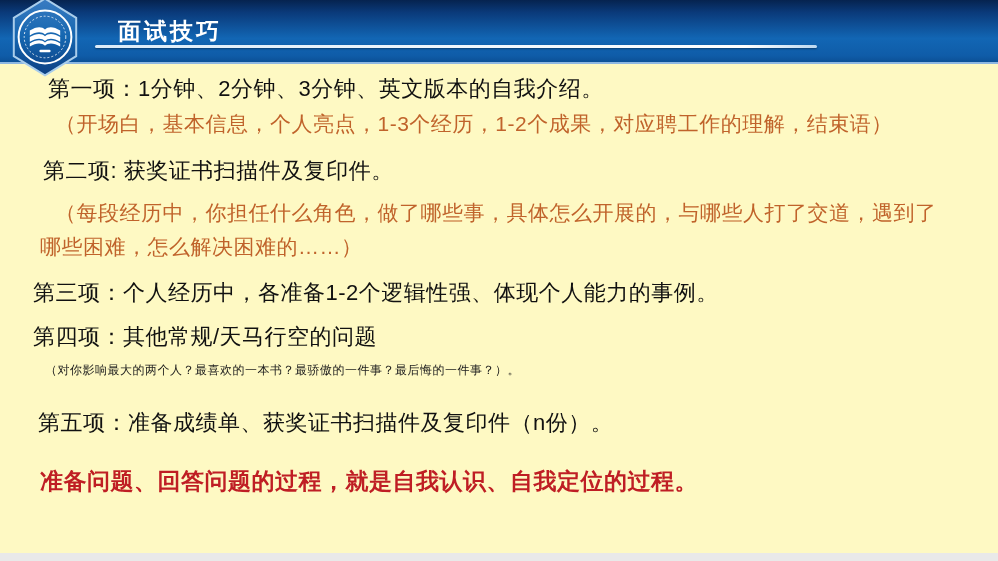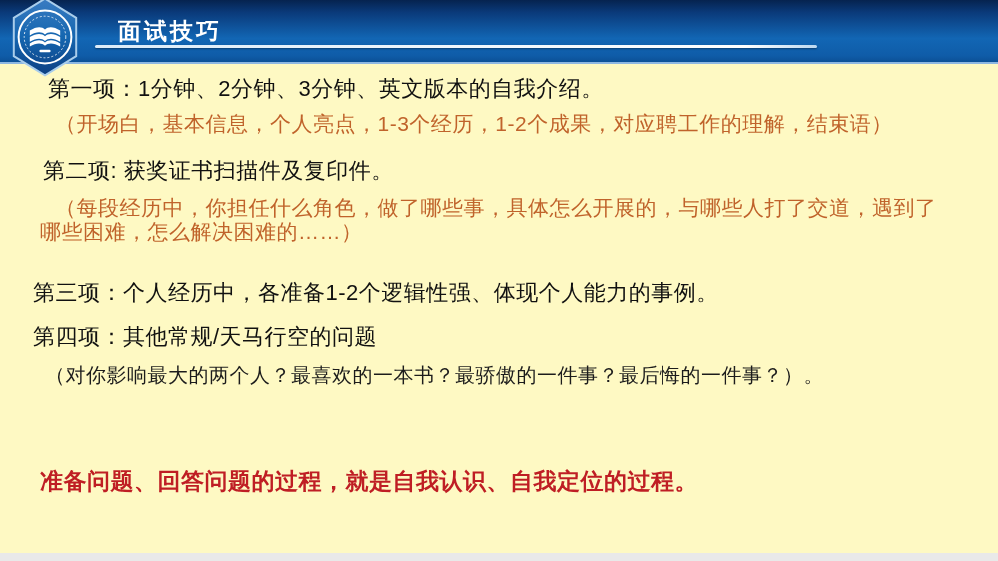--- a/index.html
+++ b/index.html
@@ -30,27 +30,27 @@
 
   
   .h {
     position:absolute; font-weight:normal; color:#111111;
     font-size:22px; letter-spacing:0.5px; white-space:nowrap;
   }
   .note-orange {
     position:absolute; color:#c0632b; font-size:21px; letter-spacing:0.5px;
   }
   .note-black {
-    position:absolute; color:#1c1c1c; font-size:20px; letter-spacing:0.5px;
+    position:absolute; color:#1c1c1c; font-size:12px; letter-spacing:0.5px;
     white-space:nowrap;
   }
   .h1 { top:74px;  left:48px; }
   .n1 { top:110px; left:55px; white-space:nowrap; }
   .h2 { top:156px; left:43px; }
-  .n2 { top:196px; left:40px; width:905px; text-indent:15px; line-height:24px; }
+  .n2 { top:196px; left:40px; width:905px; text-indent:15px; line-height:34px; }
   .h3 { top:278px; left:33px;text-align:right; }
   .h4 { top:322px; left:33px; }
   .n4 { top:362px; left:45px; }
   .h5 { top:408px; left:38px; }
 
   .red-line {
     position:absolute; top:466px; left:40px;
     font-size:23px; font-weight:bold; color:#bf1e24;
     letter-spacing:0.5px; white-space:nowrap;
   }
@@ -96,16 +96,17 @@
   <div class="note-orange n1">（开场白，基本信息，个人亮点，1-3个经历，1-2个成果，对应聘工作的理解，结束语）</div>
 
   <div class="h h2">第二项: 获奖证书扫描件及复印件。</div>
   <div class="note-orange n2">（每段经历中，你担任什么角色，做了哪些事，具体怎么开展的，与哪些人打了交道，遇到了哪些困难，怎么解决困难的……）</div>
 
   <div class="h h3">第三项：个人经历中，各准备1-2个逻辑性强、体现个人能力的事例。</div>
 
   <div class="h h4">第四项：其他常规/天马行空的问题</div>
   <div class="note-black n4">（对你影响最大的两个人？最喜欢的一本书？最骄傲的一件事？最后悔的一件事？）。</div>
 
+  <div class="h h5">第五项：准备成绩单、获奖证书扫描件及复印件（n份）。</div>
 
   <div class="red-line">准备问题、回答问题的过程，就是自我认识、自我定位的过程。</div>
 
 </div>
 
 </body></html>

